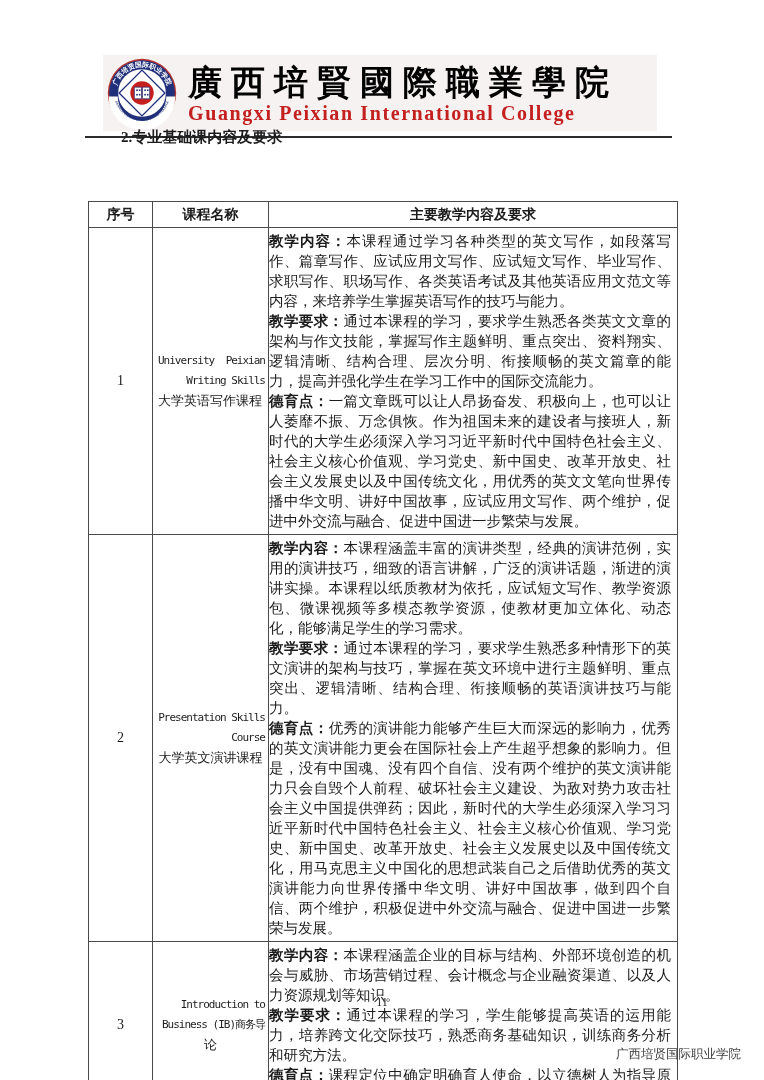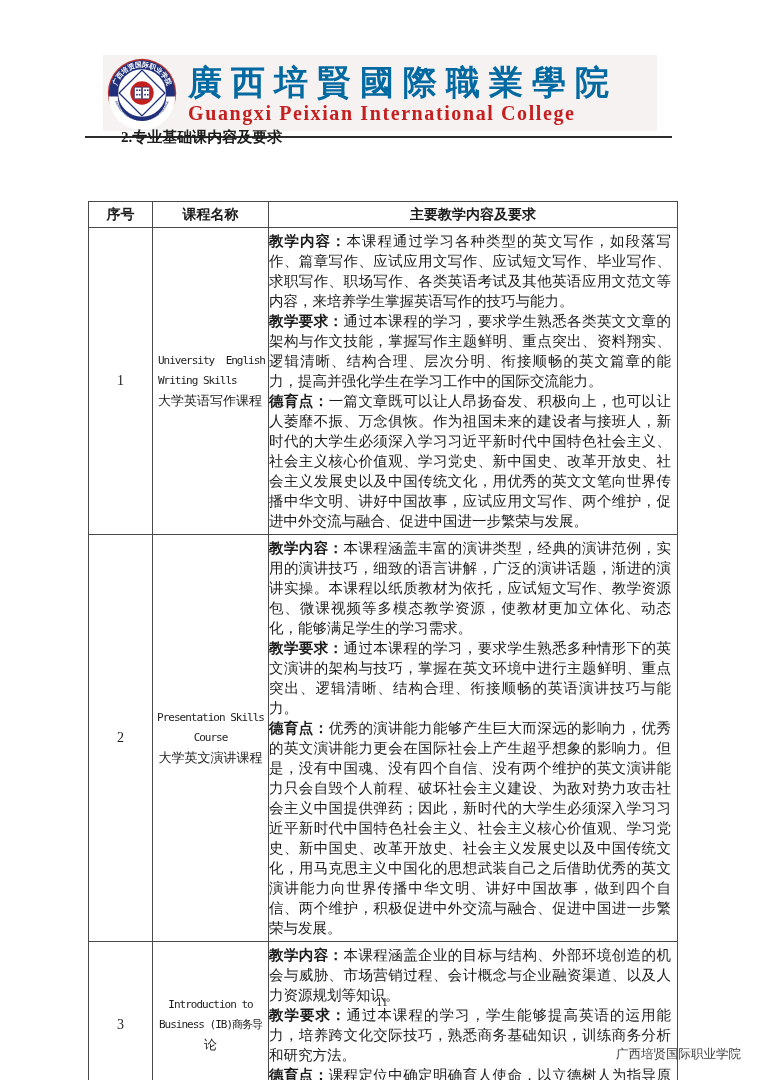--- a/index.html
+++ b/index.html
@@ -4,40 +4,40 @@
 <style>
   html,body{margin:0;padding:0;background:#ffffff;}
   .page{position:relative;width:764px;height:1080px;background:#ffffff;overflow:hidden;
         font-family:"Liberation Serif","DejaVu Serif",serif;color:#1c1c1c;}
 
   
   .header{position:absolute;left:103px;top:55px;width:554px;height:76px;
           background:#f7f2f2;display:flex;align-items:center;}
   .logo{width:72px;height:72px;margin-left:3px;flex:0 0 auto;}
   .header-text{flex:1;padding-left:10px;}
-  .college-zh{font-size:34px;font-weight:700;color:#0369a1;letter-spacing:9px;
+  .college-zh{font-size:34px;font-weight:700;color:#000000;letter-spacing:9px;
               line-height:40px;white-space:nowrap;font-family:"DejaVu Serif","Liberation Serif",serif;}
   .college-en{font-size:20px;font-weight:700;color:#c3201f;letter-spacing:1.6px;
               line-height:22px;white-space:nowrap;font-family:"Liberation Serif",serif;}
   .header-rule{position:absolute;left:85px;top:136px;width:587px;height:0;
                border-top:2px solid #2c2c2c;}
 
   
   .section-title{position:absolute;left:121px;top:128px;font-size:15px;font-weight:700;}
 
   
   table.course{position:absolute;left:88px;top:165px;width:589px;border-collapse:collapse;
                table-layout:fixed;margin-top:36px;}
   table.course col.c1{width:64px;} table.course col.c2{width:116px;} table.course col.c3{width:409px;}
   table.course th,table.course td{border:1px solid #4a4a4a;vertical-align:middle;}
   table.course th{font-size:14px;font-weight:700;height:25px;text-align:center;padding:0;}
   td.no{text-align:center;font-size:14px;}
   td.course-name{font-size:13px;padding:2px 3px;line-height:20px;}
   td.course-name .en{font-family:"DejaVu Sans Mono","Liberation Serif",serif;
-                     font-size:11px;letter-spacing:-1px;}
+                     font-size:11px;letter-spacing:-1px;text-align:right;}
   td.course-name.left{text-align:left;padding-left:5px;}
   td.course-name.center{text-align:center;}
   td.course-name .jline{text-align:justify;text-align-last:justify;}
   td.content{padding:3px 6px 3px 0;font-size:14.5px;line-height:20px;text-align:justify;}
   td.content p{margin:0;}
   td.content .lbl{font-weight:700;}
 
   
   .page-number{position:absolute;left:0;top:995px;width:764px;text-align:center;font-size:12px;}
   .footer-mark{position:absolute;right:23px;top:1046px;font-size:12.5px;color:#3f3f3f;
@@ -98,21 +98,21 @@
       <tr>
         <th>序号</th>
         <th>课程名称</th>
         <th>主要教学内容及要求</th>
       </tr>
     </thead>
     <tbody>
       <tr>
         <td class="no">1</td>
         <td class="course-name left">
-          <div class="en jline">University English</div>
+          <div class="en jline">University Peixian</div>
           <div class="en">Writing Skills</div>
           <div>大学英语写作课程</div>
         </td>
         <td class="content">
           <p><span class="lbl">教学内容：</span><span>本课程通过学习各种类型的英文写作，如段落写作、篇章写作、应试应用文写作、应试短文写作、毕业写作、求职写作、职场写作、各类英语考试及其他英语应用文范文等内容，来培养学生掌握英语写作的技巧与能力。</span></p>
           <p><span class="lbl">教学要求：</span><span>通过本课程的学习，要求学生熟悉各类英文文章的架构与作文技能，掌握写作主题鲜明、重点突出、资料翔实、逻辑清晰、结构合理、层次分明、衔接顺畅的英文篇章的能力，提高并强化学生在学习工作中的国际交流能力。</span></p>
           <p><span class="lbl">德育点：</span><span>一篇文章既可以让人昂扬奋发、积极向上，也可以让人萎靡不振、万念俱恢。作为祖国未来的建设者与接班人，新时代的大学生必须深入学习习近平新时代中国特色社会主义、社会主义核心价值观、学习党史、新中国史、改革开放史、社会主义发展史以及中国传统文化，用优秀的英文文笔向世界传播中华文明、讲好中国故事，应试应用文写作、两个维护，促进中外交流与融合、促进中国进一步繁荣与发展。</span></p>
         </td>
       </tr>
       <tr>

